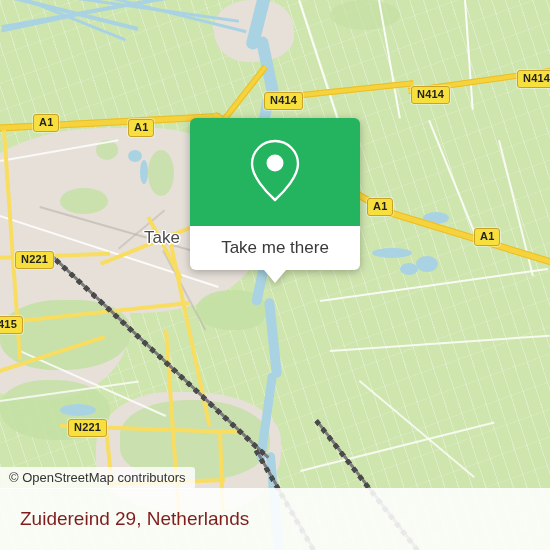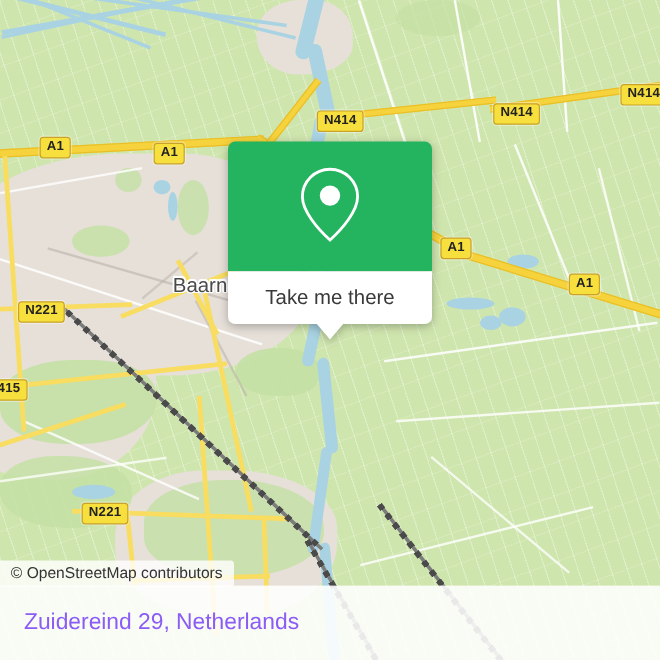--- a/index.html
+++ b/index.html
@@ -80,21 +80,21 @@
     color:#333;font-size:13px;font-family:"Liberation Sans", sans-serif;
   }
 
   
   #footer{
     position:absolute;left:0;bottom:0;width:550px;height:62px;
     background:rgba(255,255,255,.88);
     display:flex;align-items:center;justify-content:space-between;
     box-sizing:border-box;padding:0 18px 0 20px;
   }
-  #address{color:#8b5cf6;font-size:19px;font-family:"Liberation Sans", sans-serif;}
+  #address{color:#7f1d1d;font-size:19px;font-family:"Liberation Sans", sans-serif;}
   #brand{display:flex;align-items:center;gap:2px;}
   #brand-text{
     color:#27282c;font-size:32px;font-weight:bold;letter-spacing:-1px;
     font-family:"Liberation Sans", sans-serif;
   }
 </style>
 </head>
 <body>
 
 <div id="app">
@@ -198,21 +198,21 @@
     <div class="shield" style="left:128px;top:119px;">A1</div>
     <div class="shield" style="left:264px;top:92px;">N414</div>
     <div class="shield" style="left:411px;top:86px;">N414</div>
     <div class="shield" style="left:517px;top:70px;">N414</div>
     <div class="shield" style="left:367px;top:198px;">A1</div>
     <div class="shield" style="left:474px;top:228px;">A1</div>
     <div class="shield" style="left:15px;top:251px;">N221</div>
     <div class="shield" style="left:-8px;top:316px;">415</div>
     <div class="shield" style="left:68px;top:419px;">N221</div>
 
-    <div class="place" style="left:144px;top:228px;">Baarn</div>
+    <div class="place" style="left:144px;top:228px;">Take</div>
 
   </div>
 
   <div id="callout">
     <div id="callout-top" style="background:#24b35e;">
       <span>
         <svg width="58" height="70" viewBox="0 0 58 70" fill="none" aria-hidden="true">
           <path d="M29 6 C16.3 6 6 16.3 6 29 C6 41 19 56 29 65 C39 56 52 41 52 29 C52 16.3 41.7 6 29 6 Z" stroke="#ffffff" stroke-width="2.4" fill="none"></path>
           <circle cx="29" cy="28" r="8.5" fill="#ffffff"></circle>
         </svg>

